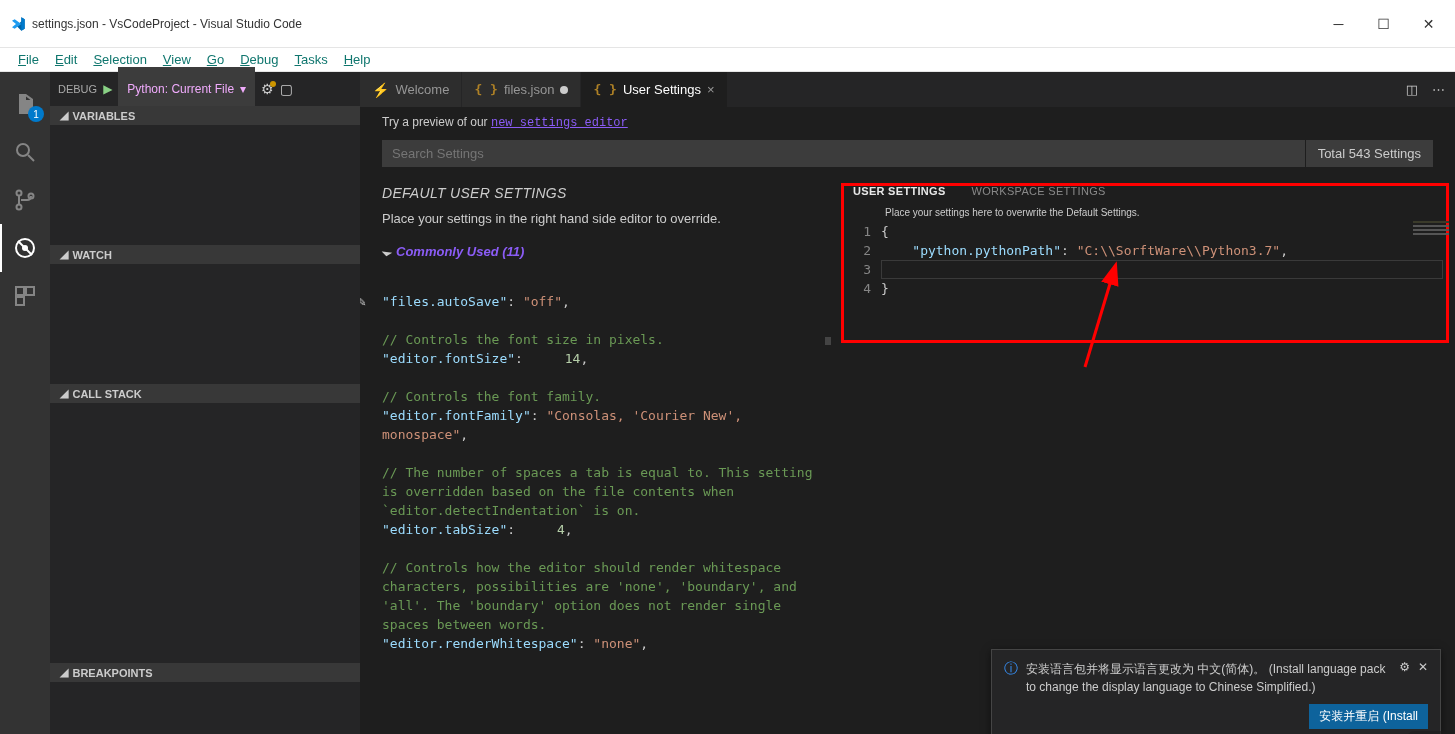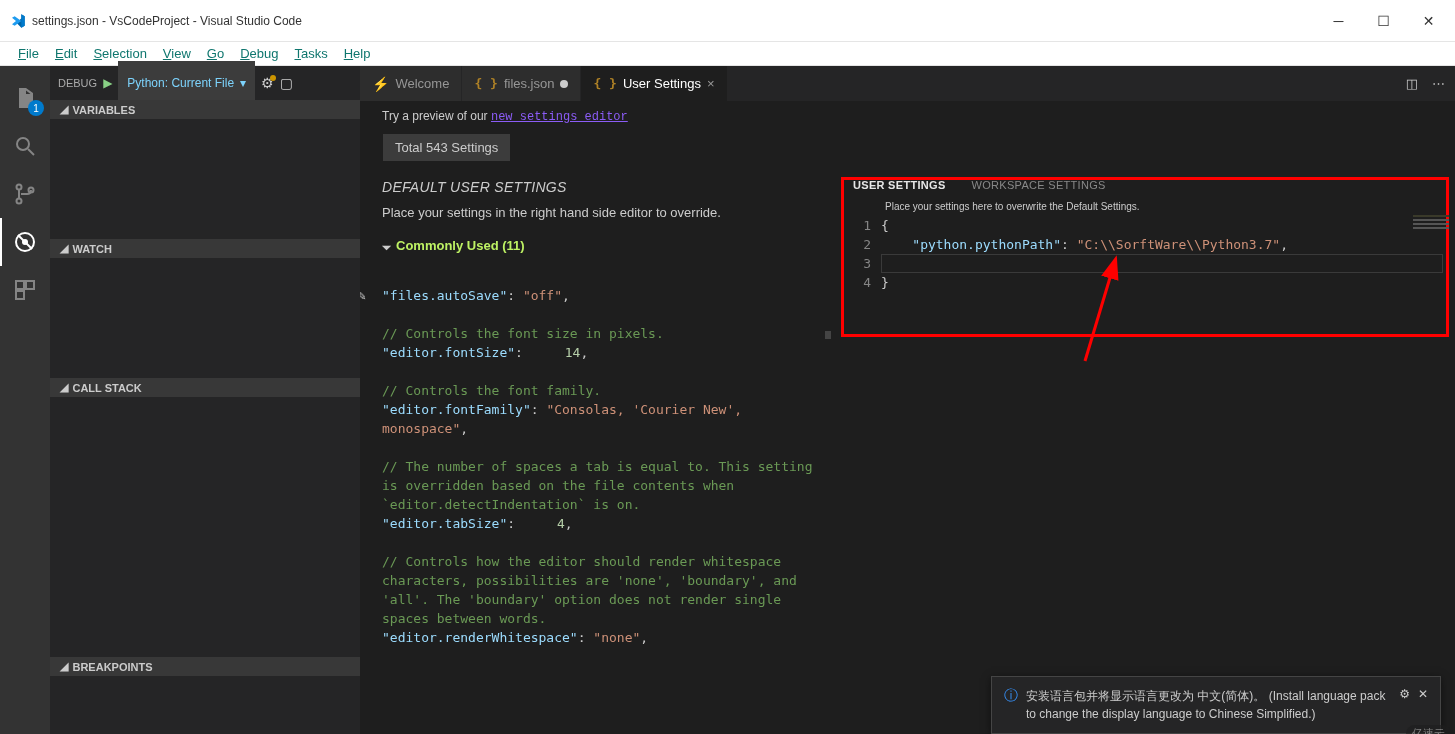--- a/index.html
+++ b/index.html
@@ -1,19 +1,19 @@
 <!DOCTYPE html>
 <html><head>
 <meta charset="utf-8">
 <style>
 * { margin: 0; padding: 0; box-sizing: border-box; }
 body { font-family: "Segoe UI", Arial, sans-serif; font-size: 13px; background: #fff; overflow: hidden; width: 1455px; height: 734px; position: relative; }
 
 
-.titlebar { height: 42px; background: #fff; display: flex; align-items: center; padding: 0 4px; border-bottom: 1px solid #e5e5e5; }
+.titlebar { height: 48px; background: #fff; display: flex; align-items: center; padding: 0 4px; border-bottom: 1px solid #e5e5e5; }
 .titlebar .vscode-logo { width: 16px; height: 16px; margin: 0 6px; }
 .titlebar .title { font-size: 12px; color: #333; flex: 1; }
 .titlebar .win-controls { display: flex; }
 .titlebar .win-btn { width: 45px; height: 29px; display: flex; align-items: center; justify-content: center; color: #333; font-size: 14px; }
 
 
 .menubar { height: 24px; background: #fff; display: flex; align-items: center; padding: 0 10px; border-bottom: 1px solid #e5e5e5; font-size: 13px; }
 .menubar .menu { padding: 2px 8px; color: #0f766e; }
 .menubar .menu u { text-decoration: underline; }
 
@@ -21,21 +21,21 @@
 .main { display: flex; height: calc(100% - 54px); background: #252526; }
 .activitybar { width: 50px; background: #333333; display: flex; flex-direction: column; align-items: center; padding-top: 8px; }
 .activitybar .ab-icon { width: 50px; height: 48px; display: flex; align-items: center; justify-content: center; color: #858585; position: relative; }
 .activitybar .ab-icon.active { color: #fff; }
 .activitybar .ab-icon .badge { position: absolute; background: #007acc; color: #fff; font-size: 10px; width: 16px; height: 16px; border-radius: 50%; display: flex; align-items: center; justify-content: center; bottom: 6px; right: 6px; }
 .activitybar .ab-icon.active::before { content:""; position:absolute; left:0; top:0; bottom:0; width:2px; background:#fff; }
 
 .sidebar { width: 310px; background: #252526; color: #ccc; display: flex; flex-direction: column; }
 .sidebar .debug-hdr { height: 34px; display: flex; align-items: center; padding: 0 8px; background: #252526; gap: 6px; }
 .sidebar .debug-hdr .label { font-size: 11px; color: #aaa; }
-.sidebar .debug-hdr .dropdown { background: #3c3c3c; border: 1px solid #3c3c3c; color: #7dd3fc; padding: 14px 8px; display: flex; align-items: center; gap: 6px; font-size: 12px; justify-content: flex-end; }
+.sidebar .debug-hdr .dropdown { background: #3c3c3c; border: 1px solid #3c3c3c; color: #f0abfc; padding: 14px 8px; display: flex; align-items: center; gap: 6px; font-size: 12px; justify-content: flex-end; }
 .sidebar .debug-hdr .play { color: #89d185; font-size: 12px; }
 .sidebar .debug-hdr .gear, .sidebar .debug-hdr .cons { color: #ccc; font-size: 14px; position:relative; }
 .sidebar .debug-hdr .gear .dot{position:absolute; width:6px;height:6px;background:#cc9500;border-radius:50%;top:0;right:-2px;}
 .sidebar .section-hdr { background: #383838; padding: 3px 10px; font-size: 11px; font-weight: bold; color: #ccc; display: flex; align-items: center; gap: 4px; }
 .sidebar .section-body { flex: none; height: 120px; }
 .sidebar .section-body.callstack{height:260px;}
 
 .editor-area { flex: 1; background: #1e1e1e; display: flex; flex-direction: column; position: relative; }
 .tabs { height: 35px; background: #252526; display: flex; align-items: stretch; }
 .tab { padding: 0 12px; display: flex; align-items: center; gap: 6px; color: #969696; font-size: 13px; background: #2d2d2d; border-right: 1px solid #252526; }
@@ -51,21 +51,21 @@
 .preview-msg { padding: 8px 22px 0 22px; font-size: 12px; color: #ccc; }
 .preview-msg a { color: #8b5cf6; text-decoration: underline; font-family: Liberation Mono, monospace; }
 .search-row { padding: 10px 22px; display: flex; }
 .search-input { flex: 1; background: #3c3c3c; border: none; color: #ccc; padding: 6px 10px; font-size: 13px; outline: none; }
 .total-badge { background: #3c3c3c; border-left:1px solid #1e1e1e; color: #ccc; padding: 6px 12px; font-size: 13px; white-space:nowrap;}
 
 .settings-split { flex:1; display:flex; overflow:hidden;}
 .defaults { width: 475px; padding: 0 12px 0 22px; overflow-y: auto; overflow-x:hidden; position:relative;}
 .defaults-hdr { font-size: 14px; color: #ccc; padding: 8px 0 6px 0; letter-spacing: 0.3px; font-style: italic; }
 .defaults-desc { font-size: 13px; color: #ccc; padding: 4px 0 14px 0; }
-.commonly { font-size: 13px; font-weight: bold; color: #bef264; padding: 4px 0 14px 0;}
+.commonly { font-size: 13px; font-weight: bold; color: #8b5cf6; padding: 4px 0 14px 0; font-style: italic;}
 .commonly::before{content:"\25E2"; display:inline-block; transform:rotate(45deg) scale(0.6); margin-right:4px; color:#ccc;}
 .code { font-family: Consolas, monospace; font-size: 13px; line-height: 19px; white-space: pre-wrap; }
 .c-comment { color: #6a9955; }
 .c-key { color: #9cdcfe; }
 .c-str { color: #ce9178; }
 .c-num { color: #b5cea8; margin-left: 34px; }
 .c-punc { color: #ccc; }
 .pencil{position:absolute; left:-2px; color:#ccc;}
 .panel-scroll{width:6px; background:#444; position:absolute; right:4px; top:160px; height:8px;}
 
@@ -219,20 +219,21 @@
         <span>◫</span>
         <span>⋯</span>
       </div>
     </div>
 
     <div class="content">
       <div class="preview-msg">
         <span>Try a preview of our </span><a>new settings editor</a>
       </div>
       <div class="search-row">
+        <input class="search-input" placeholder="Search Settings" style="">
         <div class="total-badge">Total 543 Settings</div>
       </div>
 
       <div class="settings-split">
 
         <div class="defaults">
           <div class="defaults-hdr">DEFAULT USER SETTINGS</div>
           <div class="defaults-desc">Place your settings in the right hand side editor to override.</div>
           <div class="commonly">Commonly Used (11)</div>
           <div class="code">
@@ -295,17 +296,20 @@
       </div>
     </div>
 
     <div class="notif">
       <div class="row1">
         <span class="info">ⓘ</span>
         <span class="msg">安装语言包并将显示语言更改为 中文(简体)。 (Install language pack to change the display language to Chinese Simplified.)</span>
         <span class="gear">⚙</span>
         <span class="close">✕</span>
       </div>
+      <div class="row2">
+        <span class="btn">安装并重启 (Install</span>
+      </div>
     </div>
 
     <div class="watermark">亿速云</div>
   </div>
 </div>
 
 </body></html>

